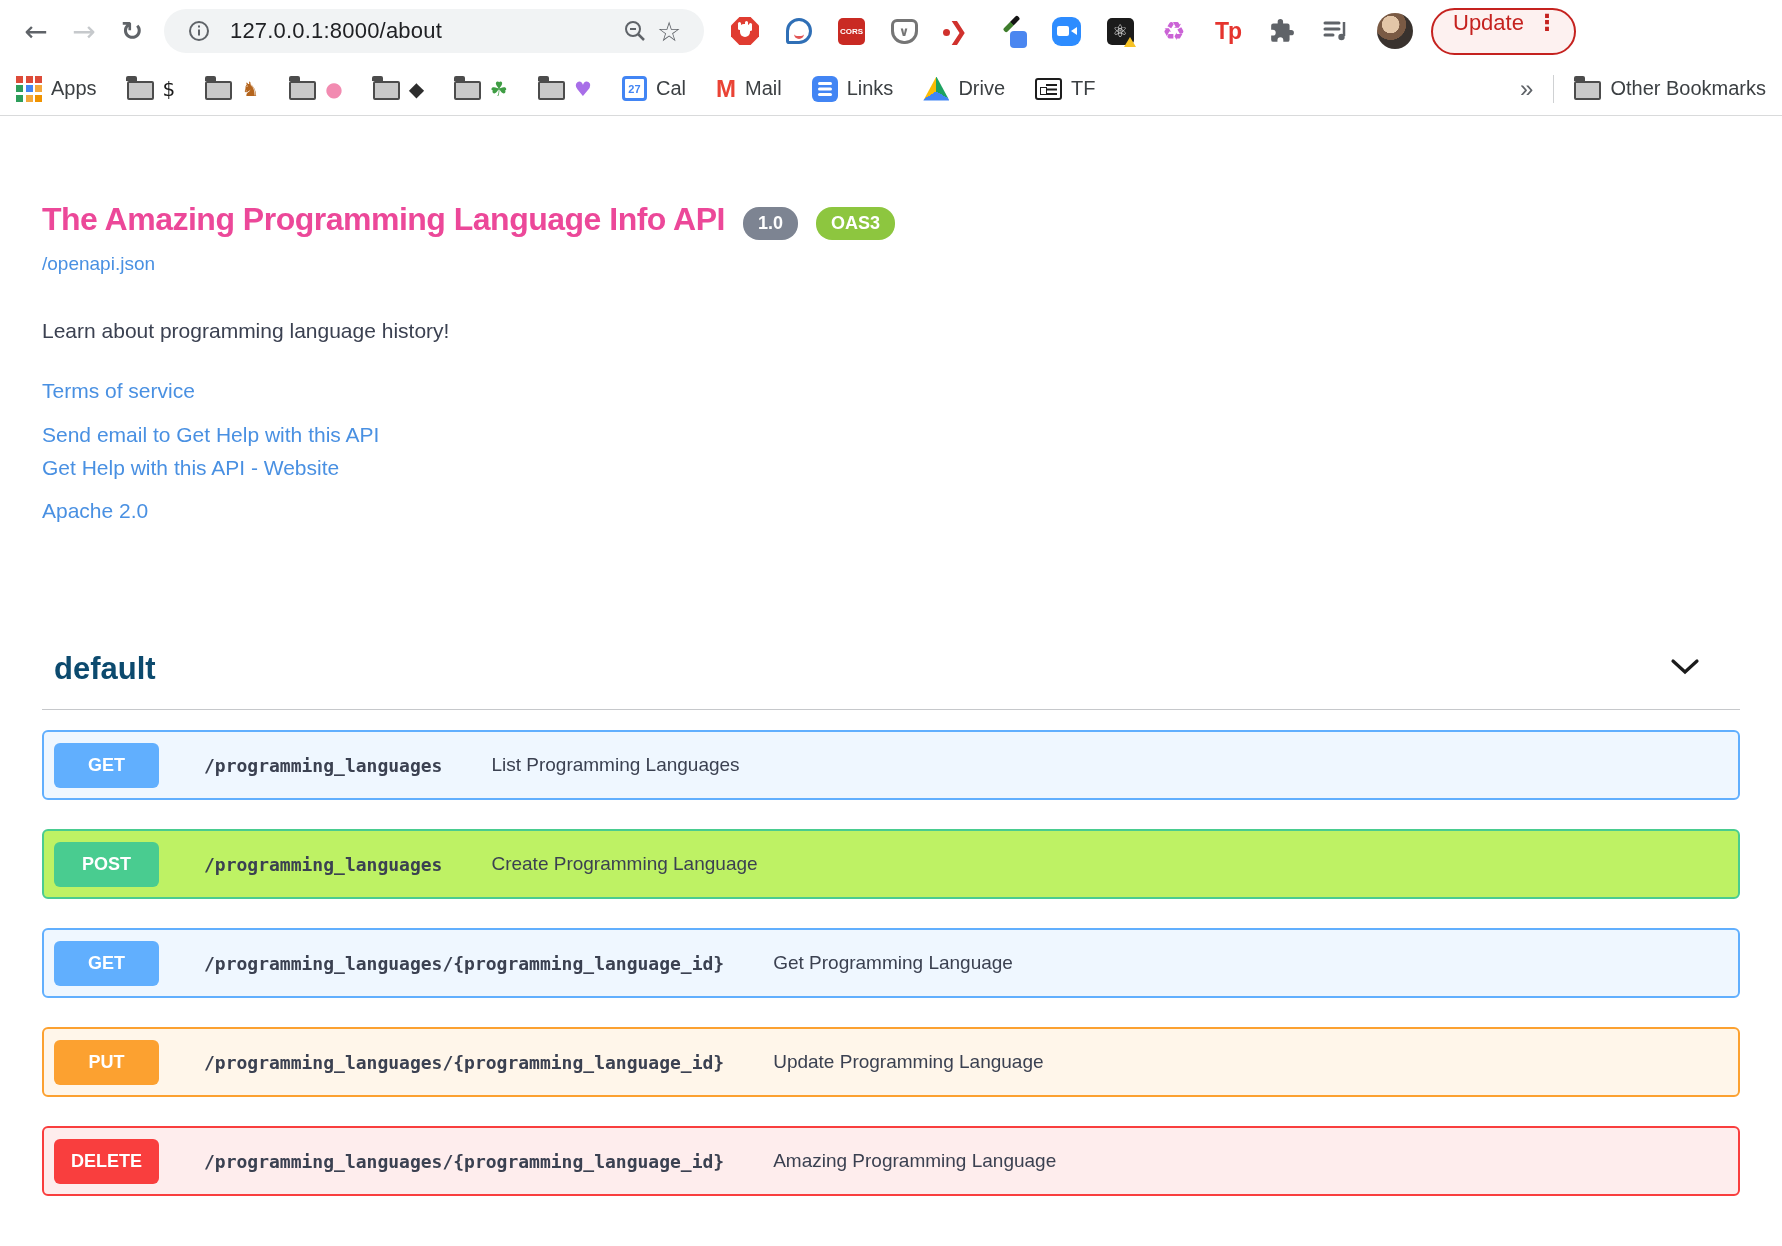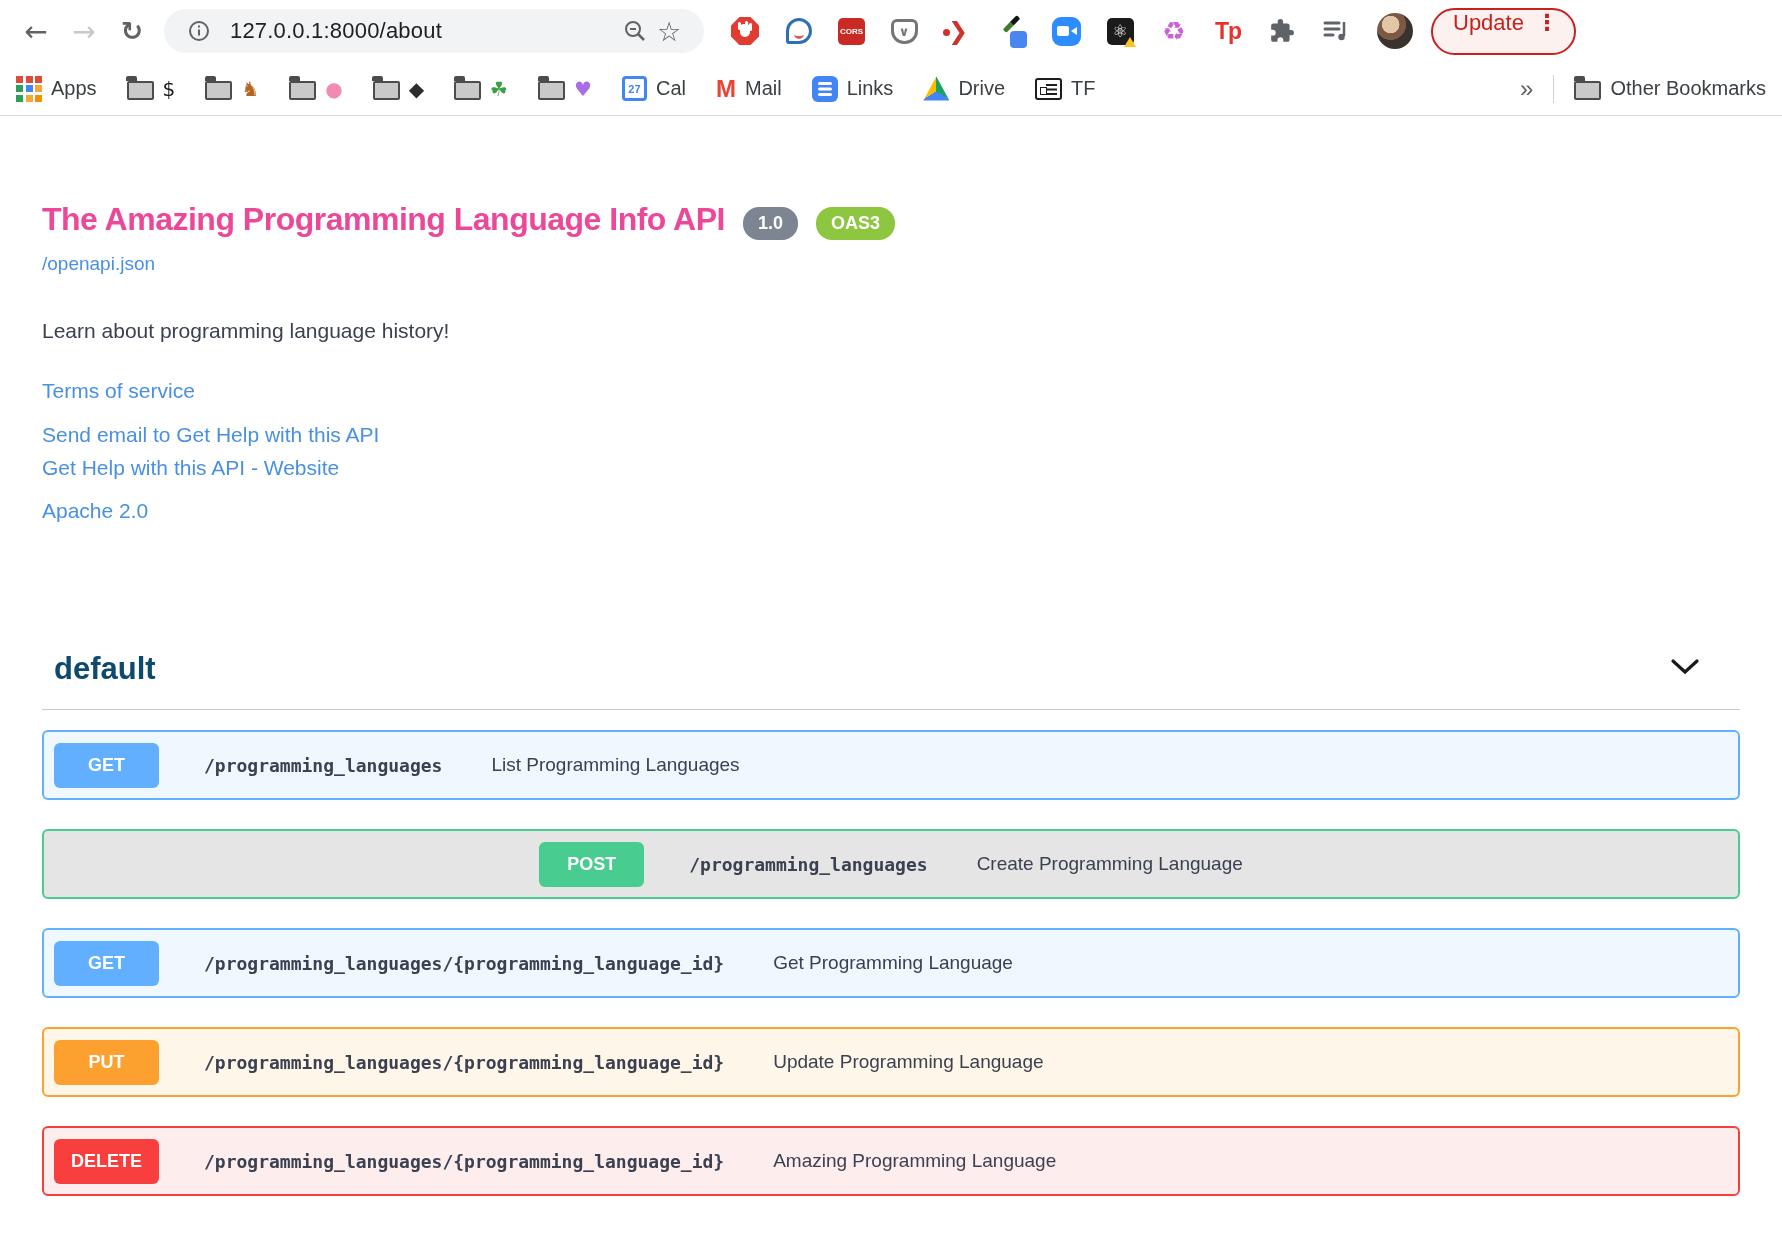--- a/index.html
+++ b/index.html
@@ -323,21 +323,21 @@
   <div class="section-divider"></div>
 
   <div class="ops">
 
     <div class="op" style="border-color: rgb(97, 175, 254); background-color: rgb(239, 247, 255);">
       <span class="method" style="background-color: rgb(97, 175, 254);">GET</span>
       <span class="path">/programming_languages</span>
       <span class="summary">List Programming Languages</span>
     </div>
 
-    <div class="op" style="border-color: rgb(73, 204, 144); background-color: #e5e5e5; justify-content: center;">
+    <div class="op" style="border-color: rgb(73, 204, 144); background-color: #bef264;">
       <span class="method" style="background-color: rgb(73, 204, 144);">POST</span>
       <span class="path">/programming_languages</span>
       <span class="summary">Create Programming Language</span>
     </div>
 
     <div class="op" style="border-color: rgb(97, 175, 254); background-color: rgb(239, 247, 255);">
       <span class="method" style="background-color: rgb(97, 175, 254);">GET</span>
       <span class="path">/programming_languages/{programming_language_id}</span>
       <span class="summary">Get Programming Language</span>
     </div>

